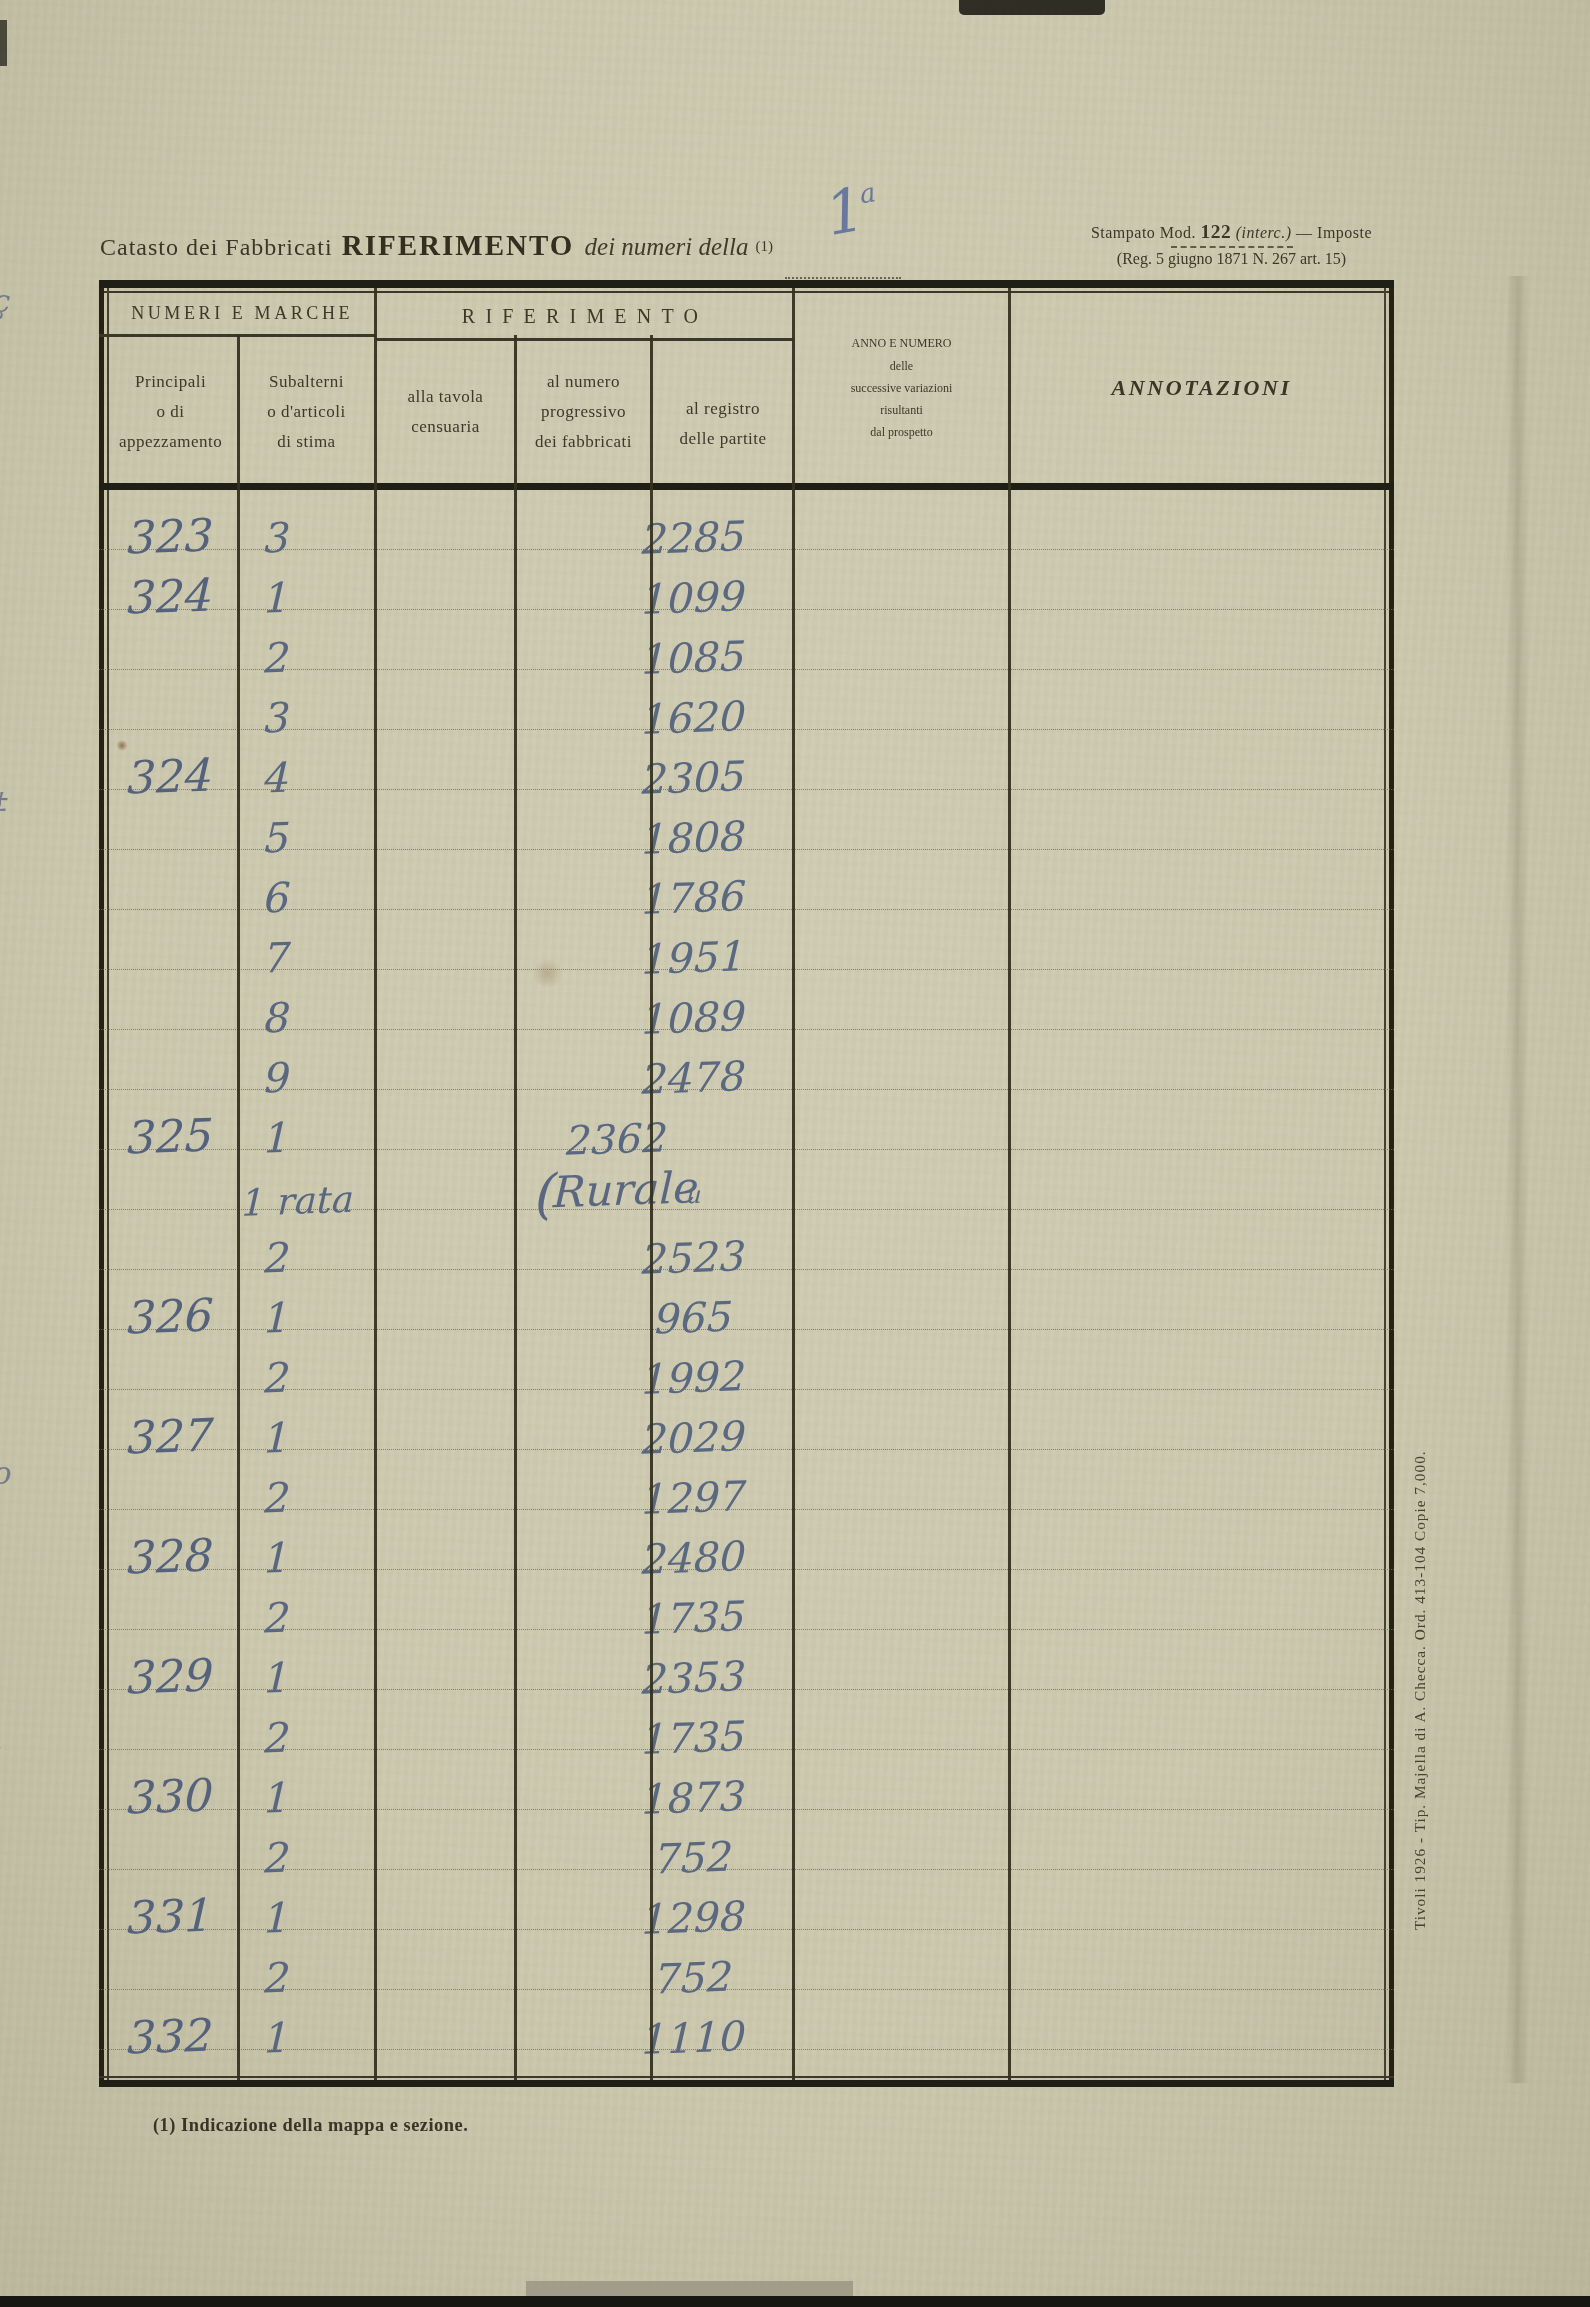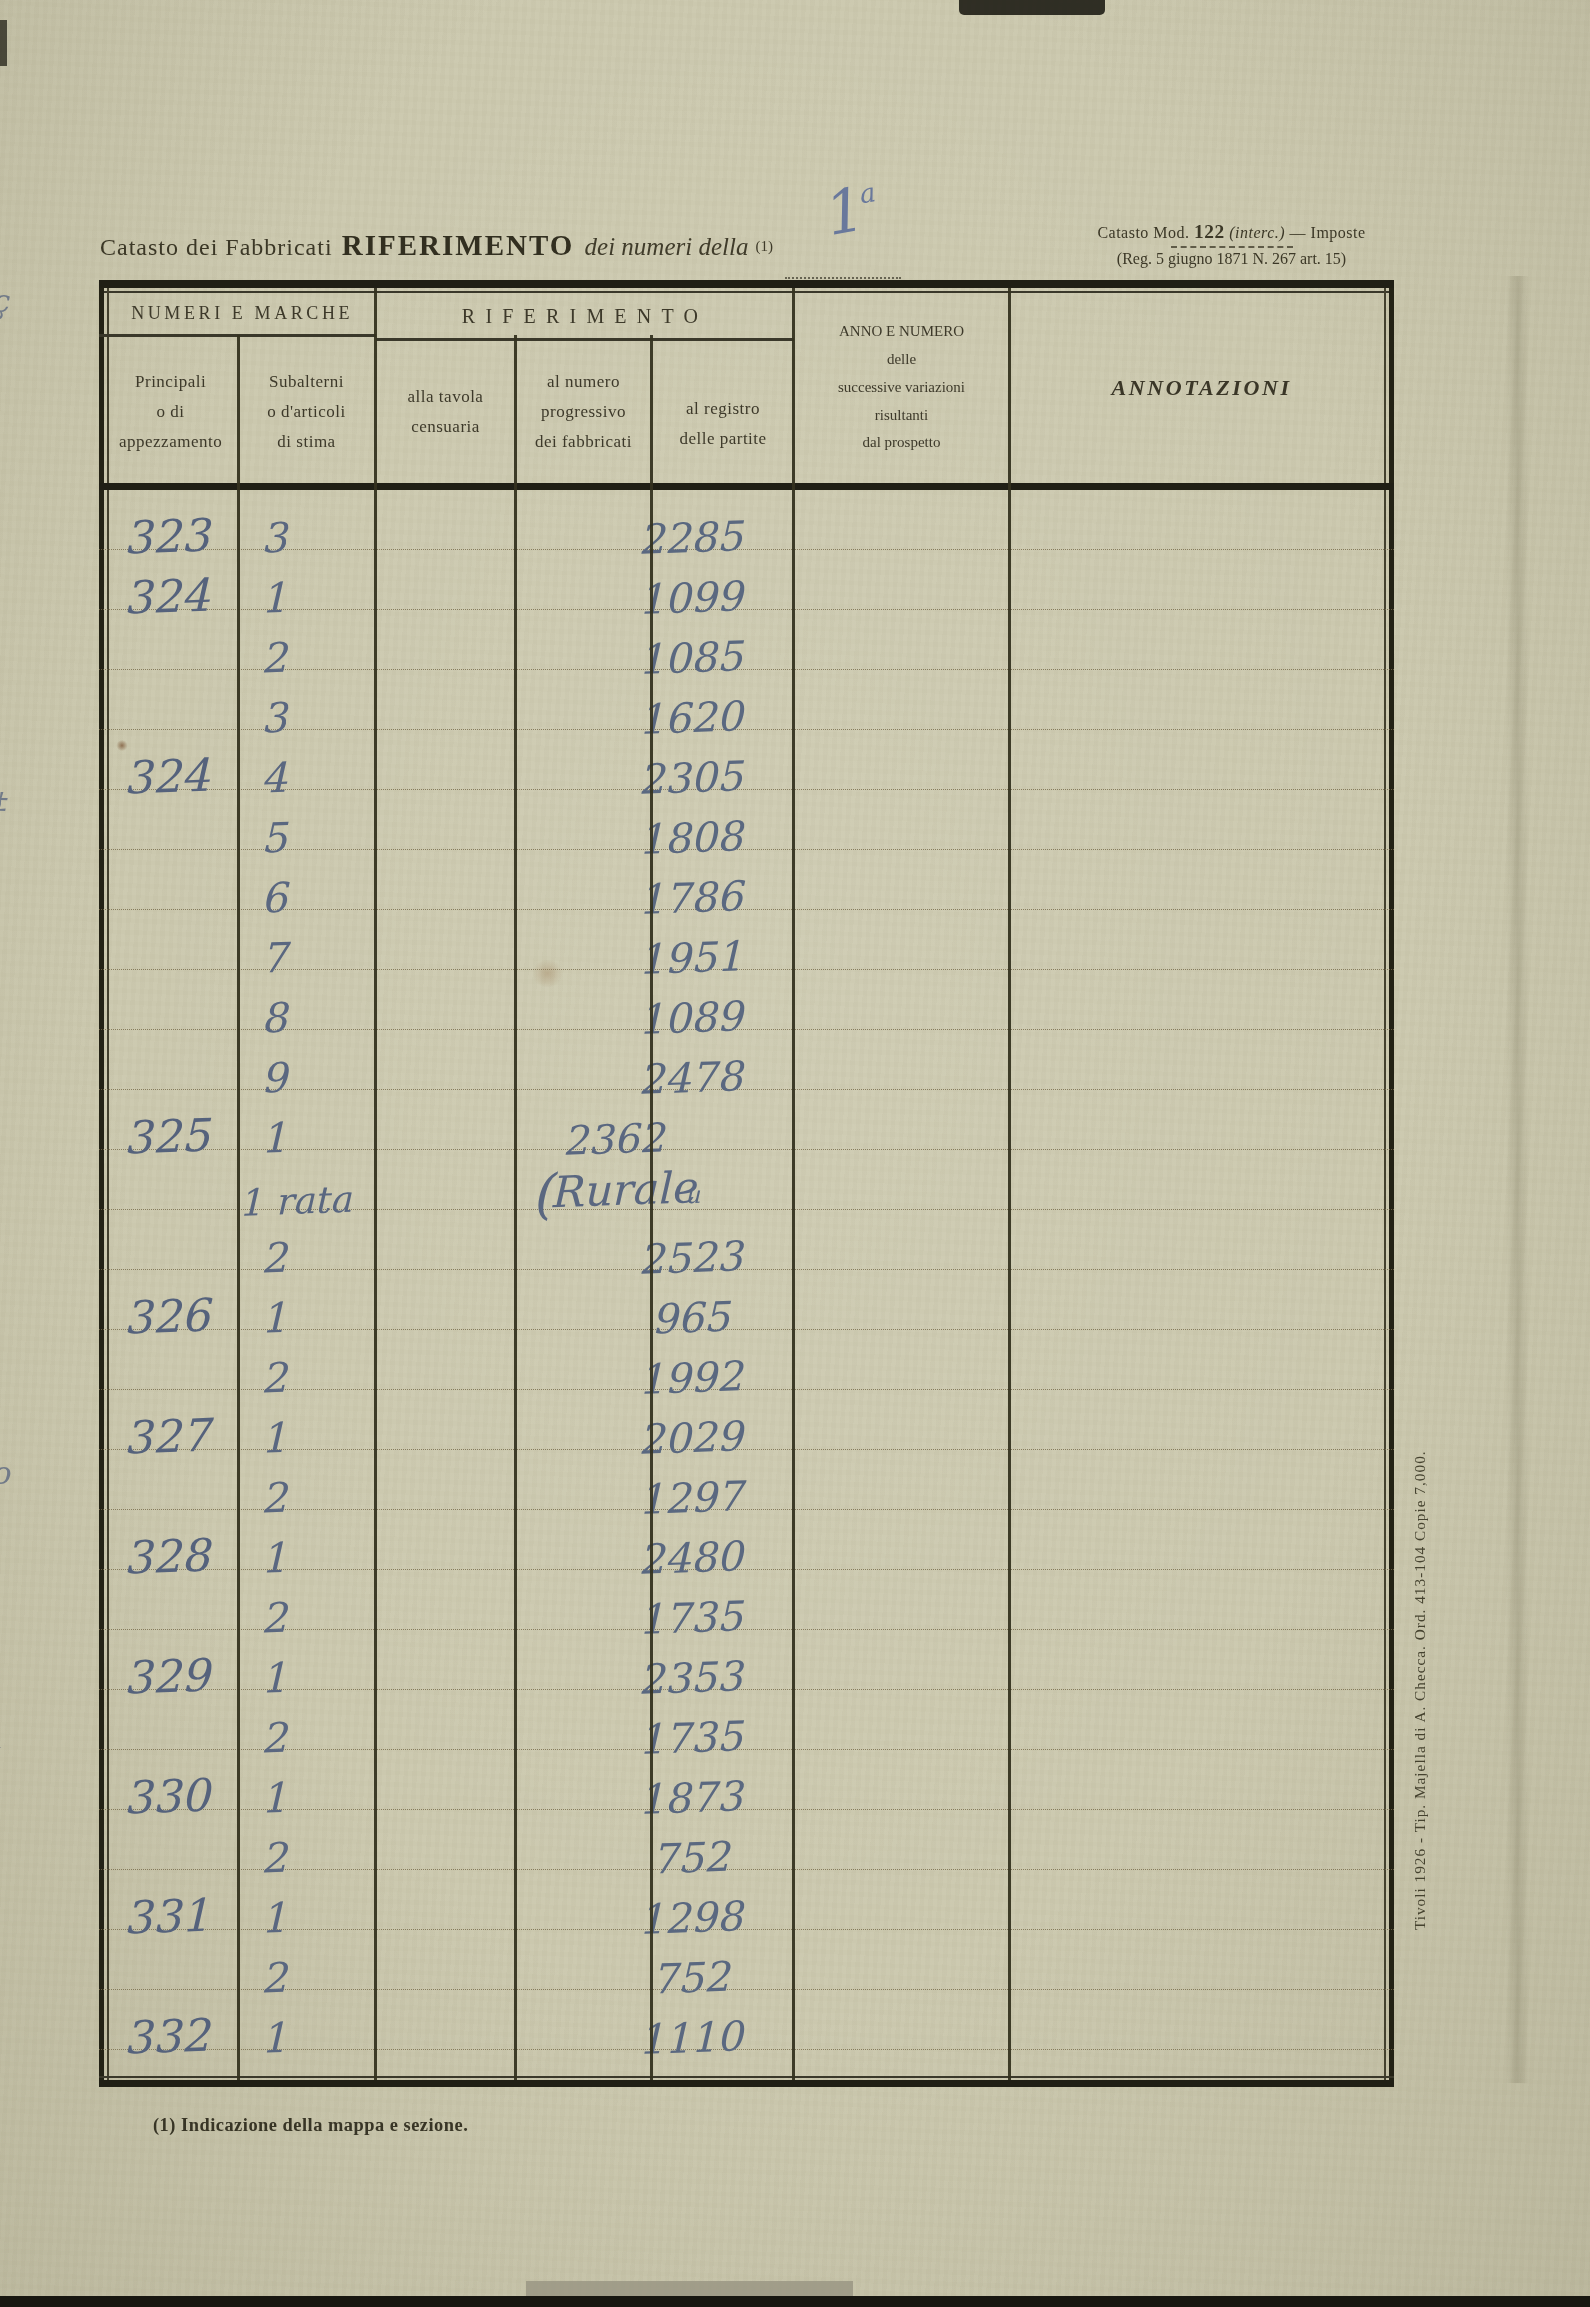--- a/index.html
+++ b/index.html
@@ -45,21 +45,21 @@
   .t-right2{right:7.7px; top:7.7px; width:2px; height:calc(100% - 7.7px); background:#44412e;}
   .vline{position:absolute; width:3.1px; background:#34321f; opacity:.94;}
   .v-full{top:8.2px; height:calc(100% - 15.3px);}
   .v-sub {top:55px; height:calc(100% - 62px);}
   .gline{position:absolute; height:2.6px; background:#3a382a;}
   .hlabel{position:absolute; display:flex; align-items:center; justify-content:center;
     text-align:center; white-space:pre-line; color:#3d392a;}
   .g-cap{font-size:18px; letter-spacing:3.6px;}
   .g-cap2{font-size:20px; letter-spacing:10.2px;}
   .sub{font-size:17px; line-height:1.75; letter-spacing:0.5px;}
-  .anno{font-size:15px; line-height:1.85;}
+  .anno{font-size:12px; line-height:1.85;}
   .annot{font-size:22px; font-style:italic; letter-spacing:2.6px; font-weight:bold; color:#3a3627;}
   
   #rows{position:absolute; left:0; top:210px; right:0; bottom:9.2px; overflow:hidden;}
   .row{position:relative; height:60px; box-sizing:border-box;
     border-bottom:1.5px dotted rgba(118,105,72,.8);}
   .cell{position:absolute; bottom:-10.2px; line-height:1; white-space:nowrap; text-align:center;}
   .hw{font-family:"DejaVu Serif", serif; font-style:italic; color:#5a6780;
     transform:rotate(-2deg) skewX(-4deg);}
   .cp{left:10.2px;  width:123px; font-size:45px; color:#55627c;}
   .cs{left:143px; width:71px; font-size:41px;}
@@ -92,21 +92,21 @@
     <span class="t3">dei numeri della</span>
     <span class="t4">(1)</span>
   </div>
   <div class="series-dots"></div>
   <div class="hw-series">
     <span class="hw-digit">1</span><span class="hw-exp">a</span>
   </div>
 
   <div class="stamp">
     <div class="l1">
-      <span>Catasto Mod.</span>
+      <span>Stampato Mod.</span>
       <span class="num">122</span>
       <span class="it">(interc.)</span>
       <span>— Imposte</span>
     </div>
     <div class="dash"></div>
     <div class="l2">(Reg. 5 giugno 1871 N. 267 art. 15)</div>
   </div>
 
   <div class="tbl">
     <div class="line t-top"></div>

